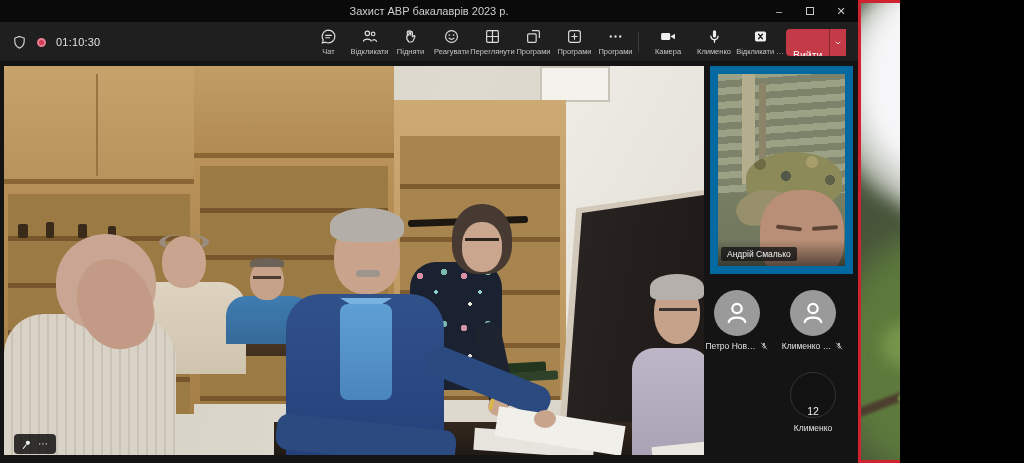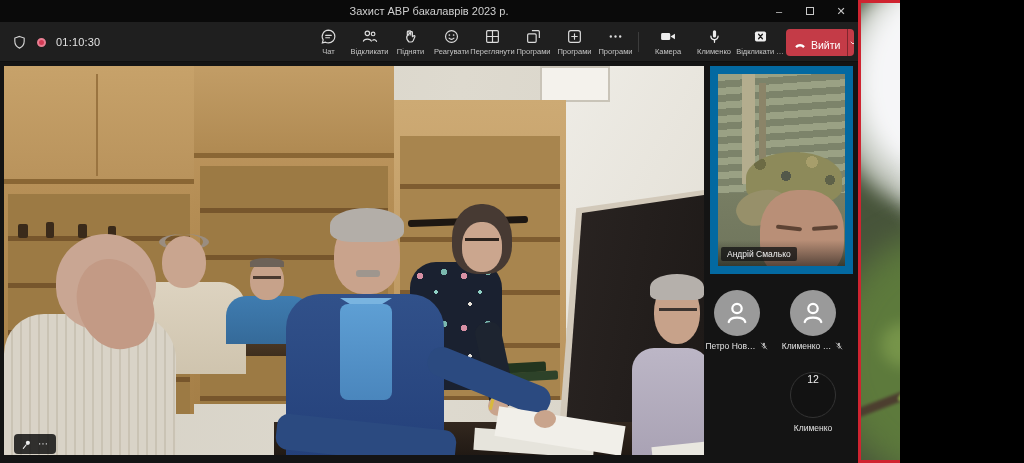--- a/index.html
+++ b/index.html
@@ -24,21 +24,21 @@
   #rec-dot{width:9px;height:9px;border-radius:50%;background:#d23b55;border:2px solid #e87e92;}
   #timer{color:#e2e2e2;font-size:11px;letter-spacing:.2px;}
   #tb-main{left:308px;top:2px;display:flex;}
   .tbtn{width:41px;height:36px;display:flex;flex-direction:column;align-items:center;justify-content:center;gap:2px;color:#c9c9c9;cursor:pointer;}
   .tbtn svg{display:block;}
   .tblabel{font-size:7.5px;white-space:nowrap;color:#c4c4c4;}
   #tb-divider{left:638px;top:10px;width:1px;height:20px;background:#3c3c3c;}
   #tb-devices{left:645px;top:2px;display:flex;}
   .tbtn.dev{width:46px;}
   #leave-btn{left:786px;top:7px;width:68px;height:27px;border-radius:4px;display:flex;overflow:hidden;cursor:pointer;}
-  #leave-main{display:flex;align-items:center;gap:4px;padding:16px 7px;background:#c43b47;color:#fff;font-size:10.5px;}
+  #leave-main{display:flex;align-items:center;gap:4px;padding:16px 7px;background:#c43b47;color:#fff;font-size:10.5px;flex-direction:column;}
   #leave-chevron{width:17px;background:#c43b47;border-left:1px solid rgba(0,0,0,.35);display:flex;align-items:center;justify-content:center;}
 
   
   #stage{left:0;top:62px;width:858px;height:401px;background:#141414;}
 
   
   #video{left:4px;top:4px;width:700px;height:389px;background:linear-gradient(100deg,#d3cec2,#dedacf 60%,#d8d3c8);overflow:hidden;}
   .cab{background:linear-gradient(180deg,#c49c66 0,#b58e55 40%,#a57f47 100%);}
   #cab-a{left:0;top:0;width:190px;height:348px;}
   #cab-a-door{left:0;top:0;width:190px;height:118px;background:linear-gradient(180deg,#c7a26a,#b9935c);border-bottom:5px solid #8a6634;}
@@ -116,21 +116,21 @@
   #fv-shadow{position:absolute;left:0;bottom:0;width:100%;height:26px;background:linear-gradient(180deg,transparent,rgba(10,10,10,.55));}
   #featured-name{position:absolute;left:3px;bottom:5px;max-width:120px;padding:2px 6px;background:rgba(22,22,22,.8);color:#f0f0f0;font-size:8.5px;white-space:nowrap;border-radius:2px;}
 
   .ptile{width:70px;text-align:center;cursor:pointer;}
   .avatar{width:46px;height:46px;border-radius:50%;background:#9a9a9a;margin:0 auto;display:flex;align-items:center;justify-content:center;}
   .plabel{margin-top:5px;font-size:8.5px;color:#e3e3e3;white-space:nowrap;display:flex;align-items:center;justify-content:center;gap:3px;}
   #tile-1{left:702px;top:228px;}
   #tile-2{left:778px;top:228px;}
   #tile-3{left:702px;top:310px;}
   #tile-overflow{left:778px;top:310px;}
-  #ov-circle{width:46px;height:46px;border-radius:50%;background:#121212;border:1px solid #333;margin:0 auto;display:flex;align-items:flex-start;justify-content:center;color:#eee;font-size:10.5px;}
+  #ov-circle{width:46px;height:46px;border-radius:50%;background:#121212;border:1px solid #333;margin:0 auto;display:flex;align-items:flex-end;justify-content:center;color:#eee;font-size:10.5px;}
   #ov-label{margin-top:5px;font-size:8.5px;color:#e3e3e3;}
 
   
   #nature-win{left:858px;top:0;width:166px;height:463px;border:3px solid #cf2430;background:#47543a;overflow:hidden;cursor:pointer;}
   #nature{position:relative;width:100%;height:100%;overflow:hidden;}
   .nblob{position:absolute;border-radius:50%;}
   #n-white1{left:-30px;top:-30px;width:210px;height:240px;background:radial-gradient(ellipse at 50% 45%,rgba(250,250,252,.98) 0 45%,rgba(238,240,236,.65) 66%,transparent 78%);filter:blur(9px);}
   #n-dark-tr{right:-40px;top:-30px;width:130px;height:170px;background:radial-gradient(ellipse,#34323a 0 55%,transparent 75%);filter:blur(12px);}
   #n-white2{left:40px;top:120px;width:150px;height:130px;background:radial-gradient(ellipse,rgba(246,247,244,.9) 0 45%,transparent 72%);filter:blur(10px);}
   #n-green1{left:-40px;top:220px;width:260px;height:270px;background:radial-gradient(ellipse,#5d7a3c 0 55%,#46603000 80%);filter:blur(13px);}

